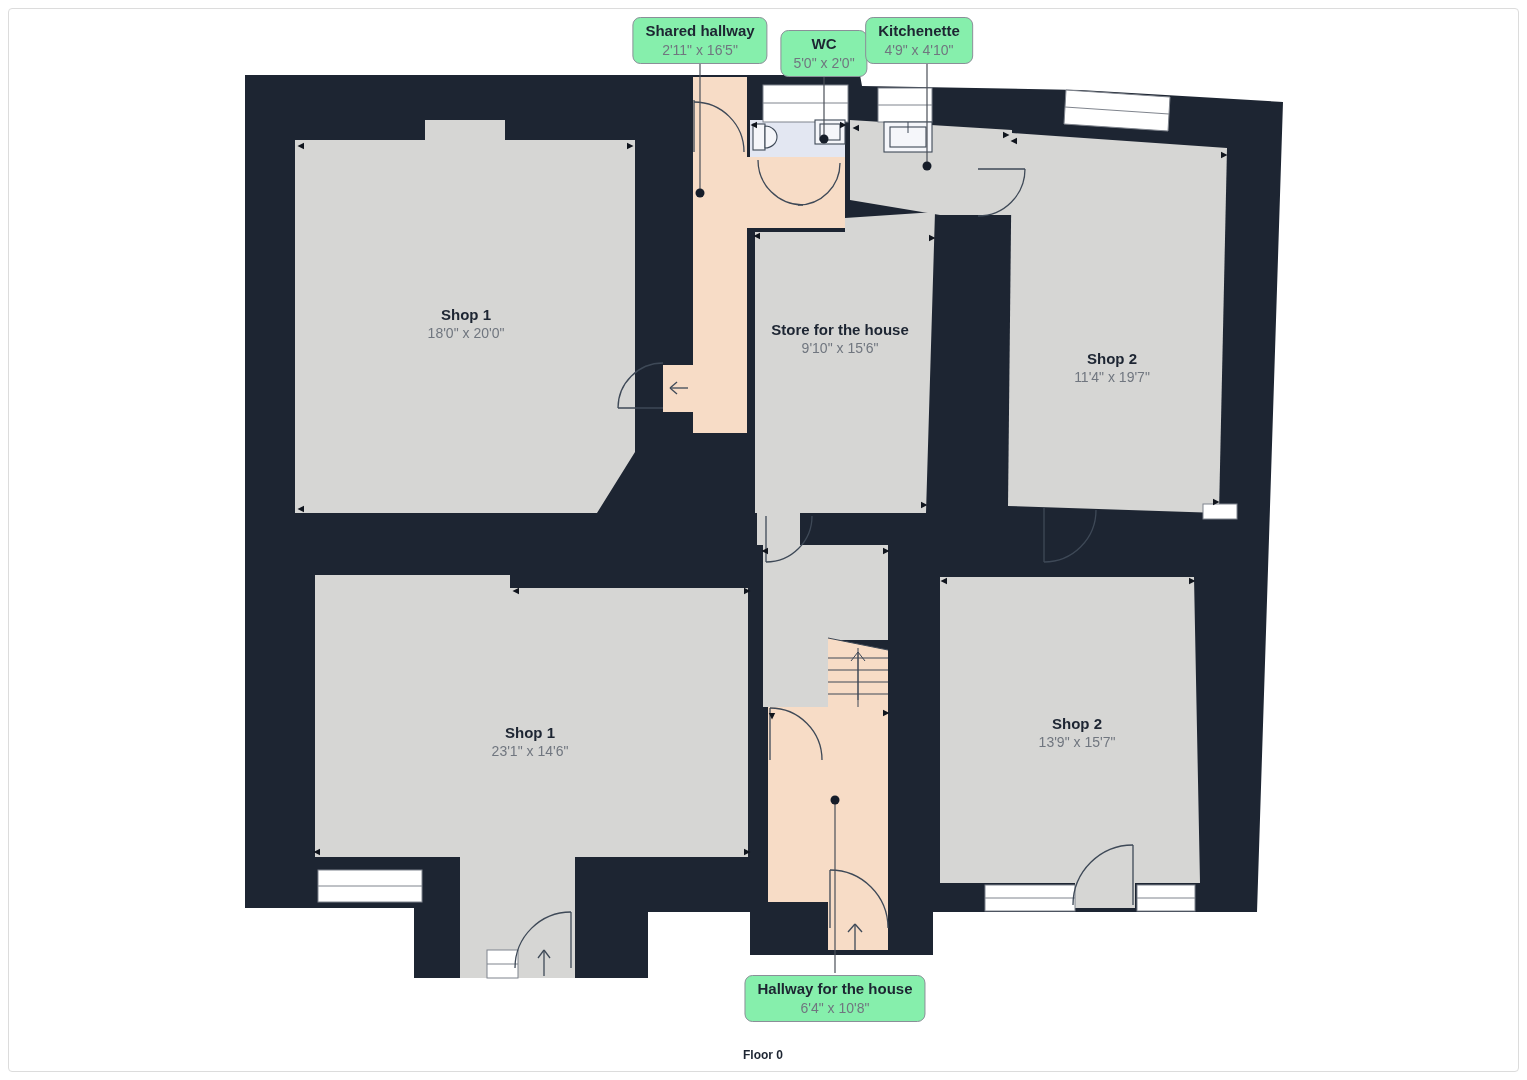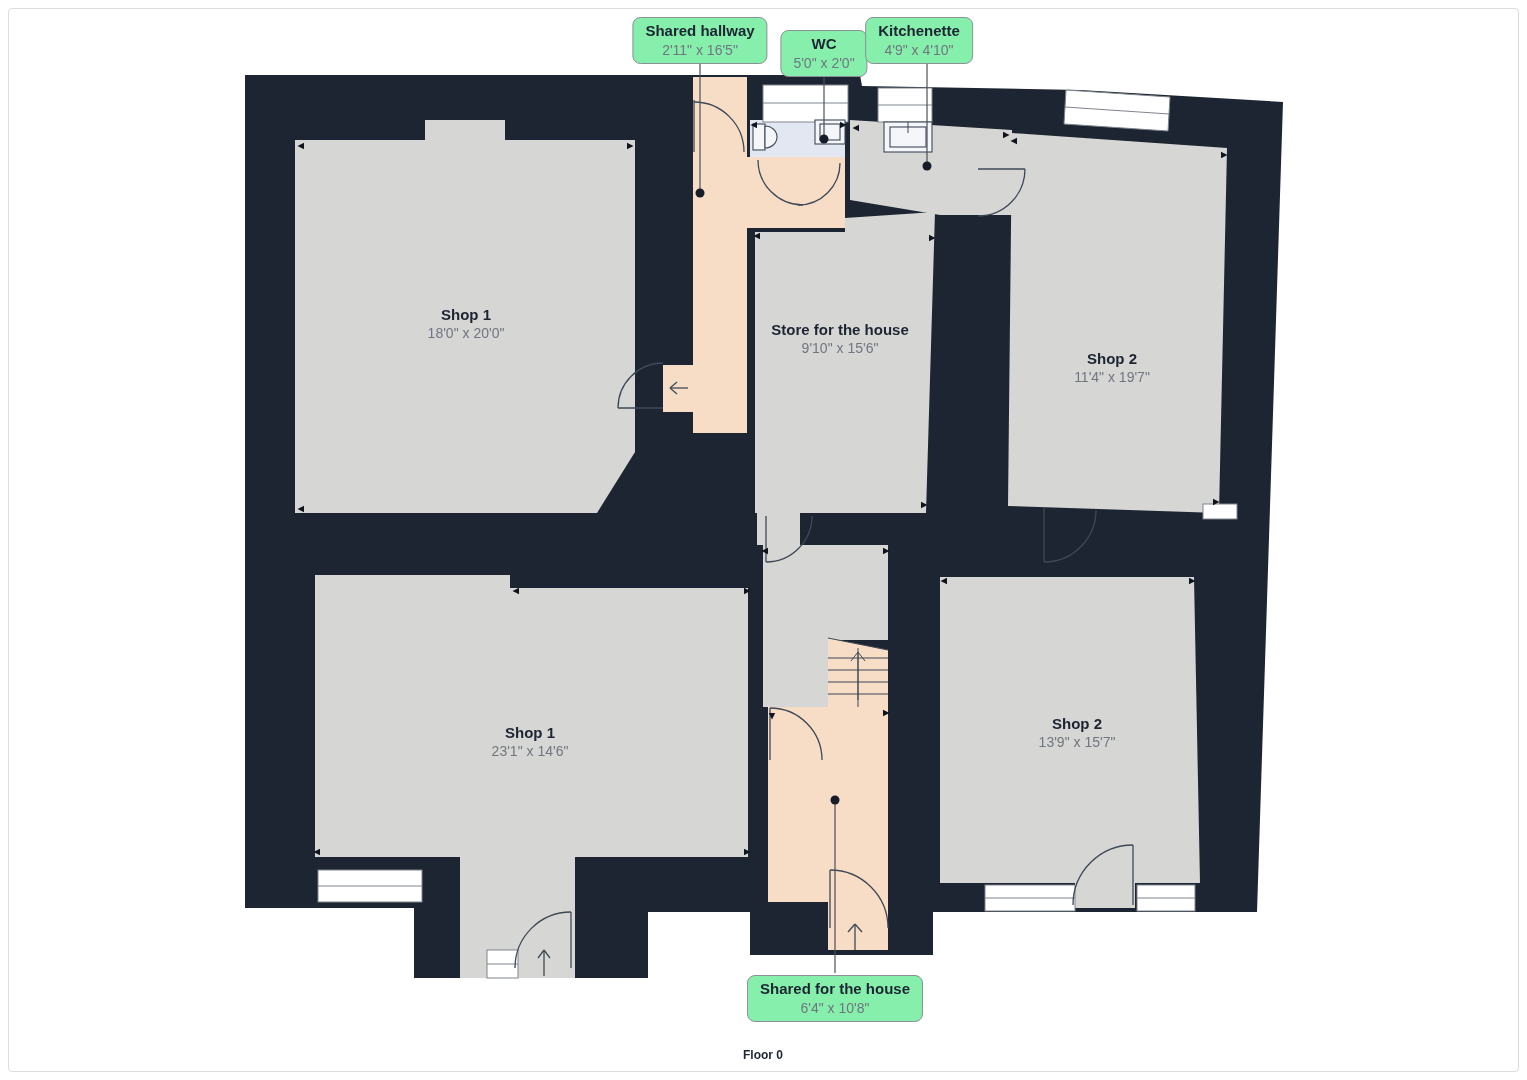--- a/index.html
+++ b/index.html
@@ -227,20 +227,20 @@
   </div>
   <div class="callout" style="left:824px;top:30px;">
     <div class="nm">WC</div>
     <div class="dm">5'0" x 2'0"</div>
   </div>
   <div class="callout" style="left:919px;top:17px;">
     <div class="nm">Kitchenette</div>
     <div class="dm">4'9" x 4'10"</div>
   </div>
   <div class="callout" style="left:835px;top:975px;">
-    <div class="nm">Shared for the house</div>
+    <div class="nm">Hallway for the house</div>
     <div class="dm">6'4" x 10'8"</div>
   </div>
 
   <div class="floorlabel" style="left:763px;top:1055px;">Floor 0</div>
 
   <div class="frame"></div>
 </div>
 
 </body></html>

